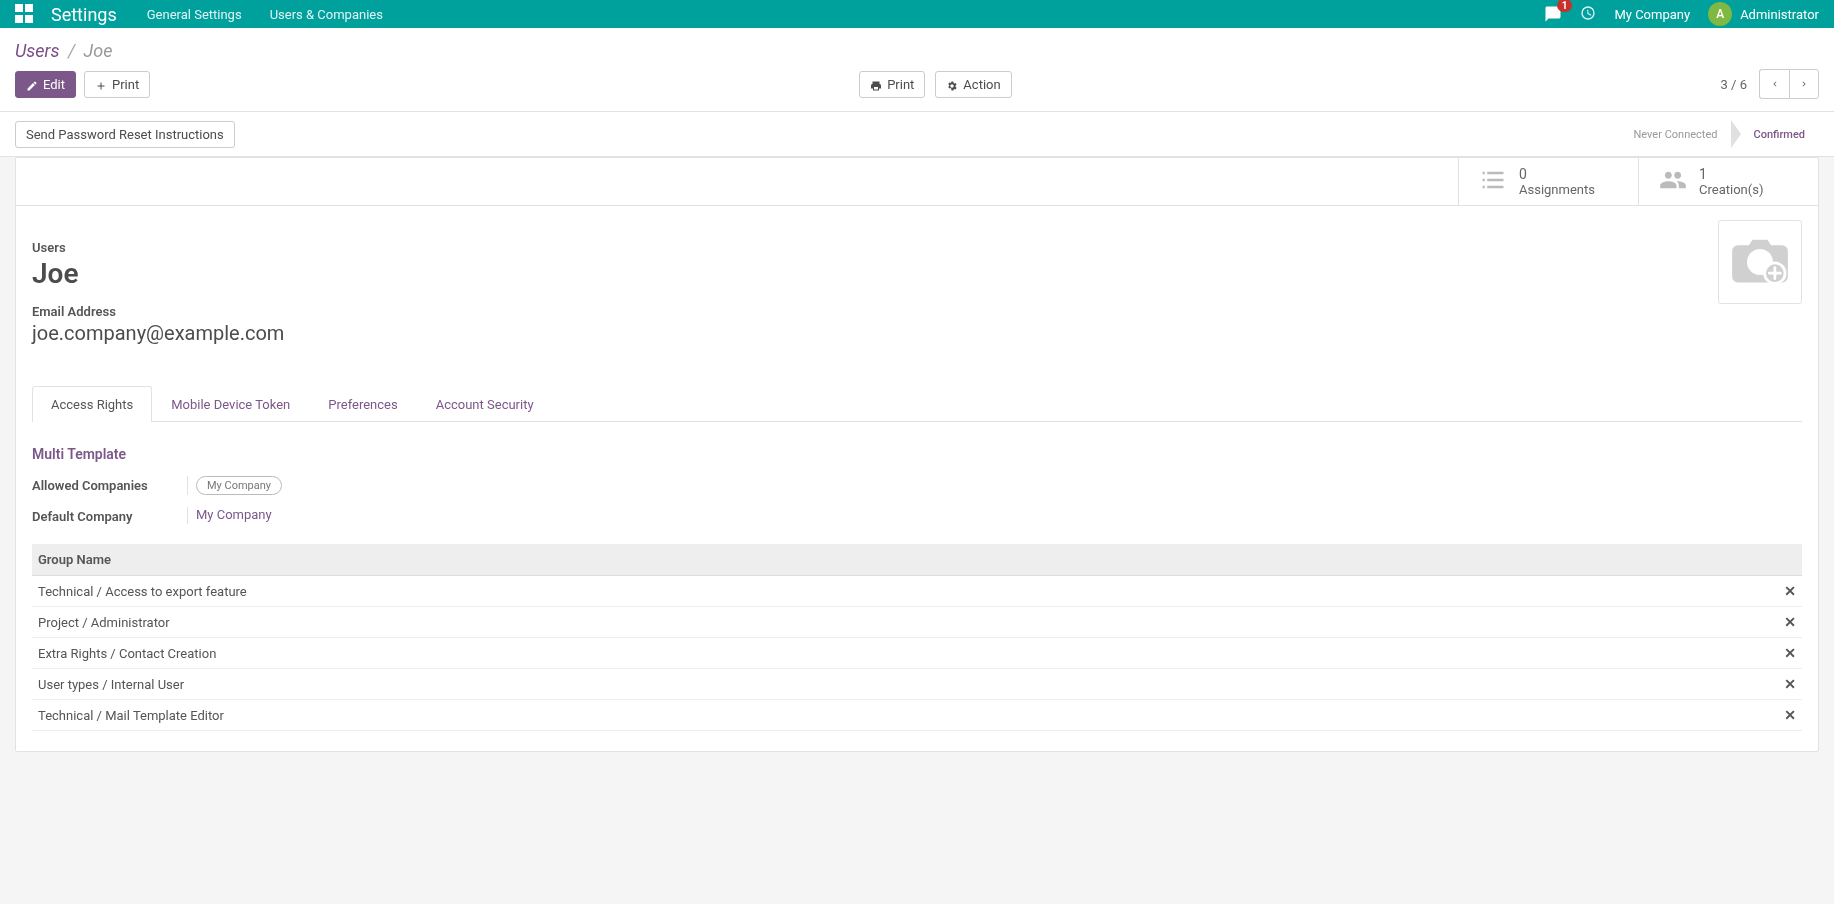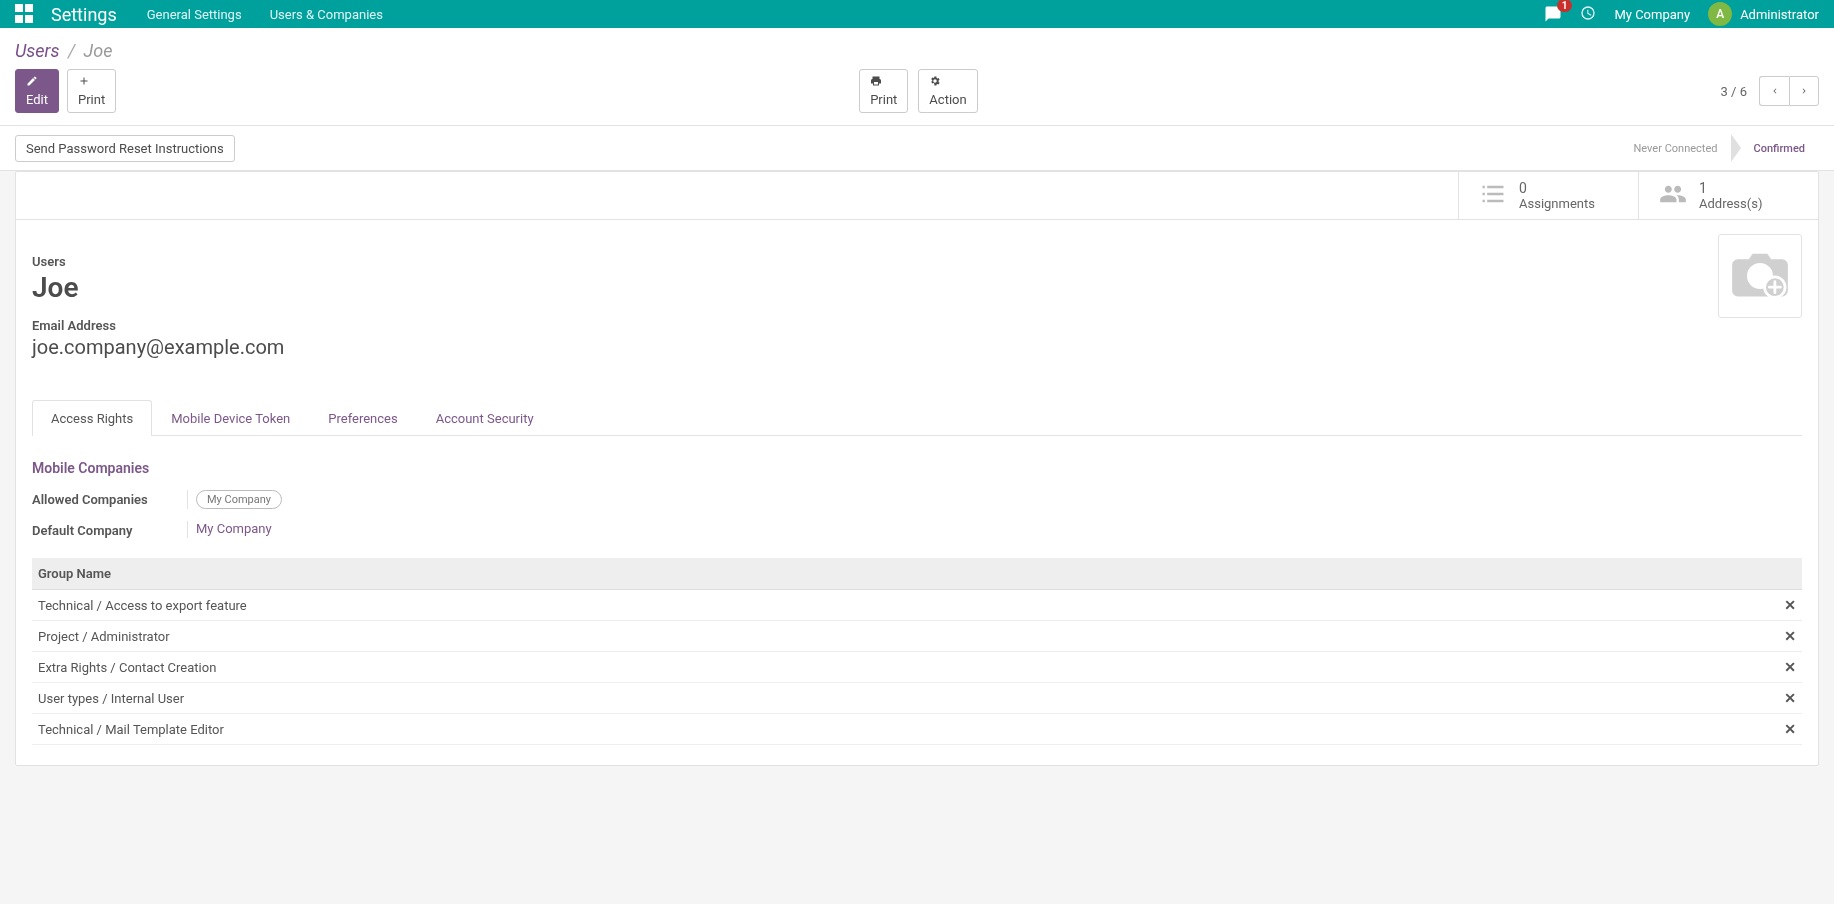--- a/index.html
+++ b/index.html
@@ -24,21 +24,21 @@
 
 
 .control-panel { background: #fff; border-bottom: 1px solid #e2e2e2; }
 .cp-top { display: flex; align-items: center; padding: 12px 15px 8px; font-style: italic; }
 .breadcrumb { font-size: 18px; }
 .breadcrumb .bc-link { color: #7a4d8b; cursor: pointer; }
 .breadcrumb .bc-sep { color: #aaa; margin: 0 4px; }
 .breadcrumb .bc-current { color: #999; }
 
 .cp-bottom { display: flex; align-items: center; padding: 0 15px 12px; }
-.btn { display: inline-flex; align-items: flex-start; gap: 5px; padding: 5px 10px; border: 1px solid #ccc; background: #fff; border-radius: 3px; cursor: pointer; font-size: 13px; color: #4c4c4c; flex-direction: column; }
+.btn { display: inline-flex; align-items: flex-end; gap: 5px; padding: 5px 10px; border: 1px solid #ccc; background: #fff; border-radius: 3px; cursor: pointer; font-size: 13px; color: #4c4c4c; }
 .btn.primary { background: #7c588a; color: #fff; border-color: #7c588a; }
 .btn.primary svg { fill: #fff; }
 .btn svg { width: 12px; height: 12px; fill: #4c4c4c; }
 .btn-group { display: flex; gap: 8px; }
 .cp-center { flex: 1; display: flex; justify-content: center; gap: 10px; }
 .cp-right { display: flex; align-items: center; gap: 12px; }
 .pager-text { color: #666; font-size: 13px; }
 .pager-arrows { display: flex; }
 .pager-arrows button { width: 30px; height: 30px; border: 1px solid #ccc; background: #fff; cursor: pointer; display: flex; align-items: center; justify-content: center; }
 .pager-arrows button:first-child { border-radius: 3px 0 0 3px; border-right: none; }
@@ -207,21 +207,21 @@
       </div>
     </div>
     <div class="stat-btn">
       <div class="stat-icon">
         <svg viewBox="0 0 24 24">
             <path d="M16 11c1.66 0 3-1.34 3-3s-1.34-3-3-3-3 1.34-3 3 1.34 3 3 3zM8 11c1.66 0 3-1.34 3-3S9.66 5 8 5 5 6.34 5 8s1.34 3 3 3zm0 2c-2.33 0-7 1.17-7 3.5V19h14v-2.5c0-2.33-4.67-3.5-7-3.5zm8 0c-.29 0-.62.02-.97.05 1.16.84 1.97 1.97 1.97 3.45V19h6v-2.5c0-2.33-4.67-3.5-7-3.5z"></path>
           </svg>
       </div>
       <div class="stat-text">
         <span class="stat-value">1</span>
-        <span class="stat-label">Address(s)</span>
+        <span class="stat-label">Creation(s)</span>
       </div>
     </div>
   </div>
 
   <div class="form-body">
     <div class="image-placeholder">
       <svg viewBox="0 0 64 56">
         <path d="M24 4l-4 6H8a6 6 0 00-6 6v28a6 6 0 006 6h48a6 6 0 006-6V16a6 6 0 00-6-6H44l-4-6H24zm8 10a14 14 0 110 28 14 14 0 010-28z"></path>
         <circle cx="48" cy="40" r="11" fill="#d0d0d0" stroke="#fff" stroke-width="3"></circle>
         <path d="M48 34v12M42 40h12" stroke="#fff" stroke-width="3" stroke-linecap="round"></path>
@@ -235,21 +235,21 @@
     <div class="email-value">joe.company@example.com</div>
 
     <div class="tabs">
       <div class="tab active">Access Rights</div>
       <div class="tab">Mobile Device Token</div>
       <div class="tab">Preferences</div>
       <div class="tab">Account Security</div>
     </div>
 
     <div class="tab-content">
-      <div class="section-title">Mobile Companies</div>
+      <div class="section-title">Multi Template</div>
 
       <div class="field-row">
         <div class="fr-label">Allowed Companies</div>
         <div class="fr-value">
           <span class="tag">My Company</span>
         </div>
       </div>
 
       <div class="field-row">
         <div class="fr-label">Default Company</div>

